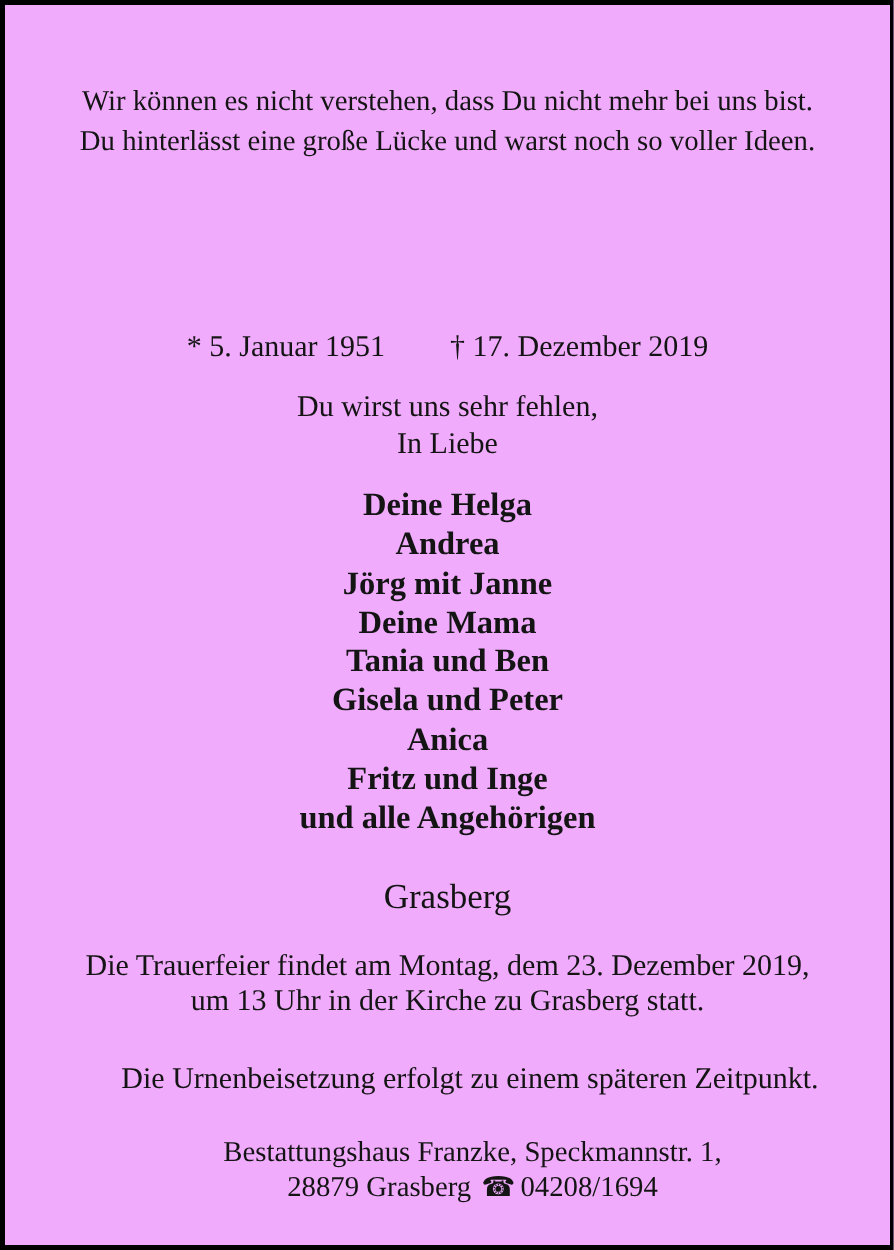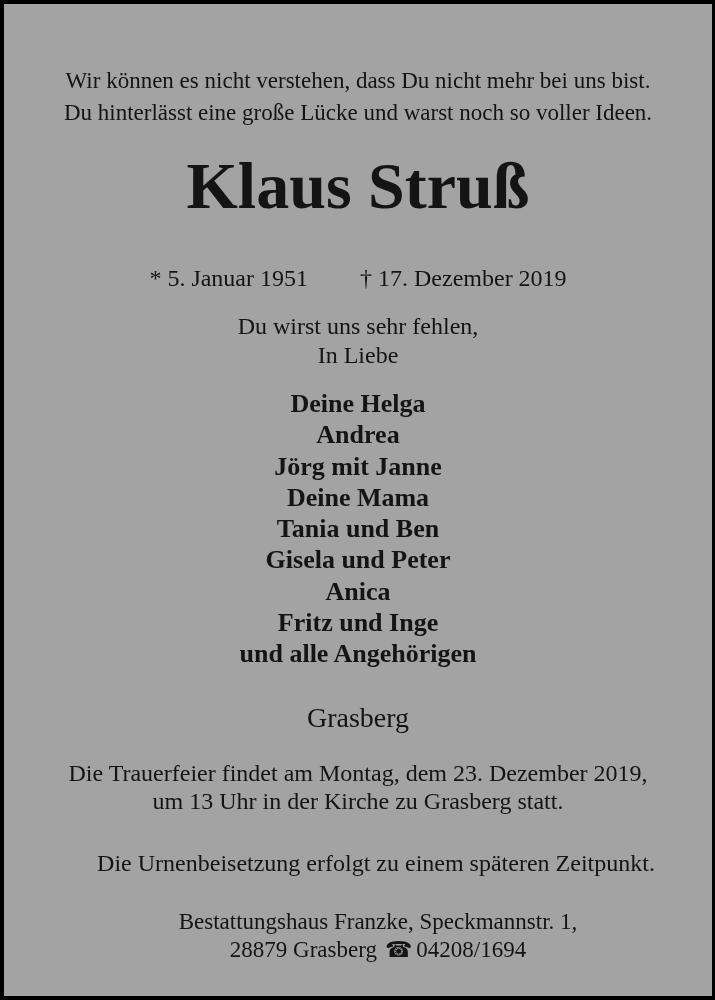--- a/index.html
+++ b/index.html
@@ -5,21 +5,21 @@
   html, body {
     margin: 0;
     padding: 0;
     background: #ffffff;
   }
   .sheet {
     position: relative;
     width: 715px;
     height: 1000px;
     box-sizing: border-box;
-    background: #a3a3a3;
+    background: #f0abfc;
     border-top: 4px solid #000000;
     border-left: 4px solid #000000;
     border-right: 3px solid #000000;
     border-bottom: 4px solid #000000;
     font-family: "Liberation Serif", "DejaVu Serif", serif;
     color: #141414;
     overflow: hidden;
   }
   .block {
     position: absolute;
@@ -47,21 +47,20 @@
 </head>
 <body>
 
 <div class="sheet">
 
   <div class="block intro">
     <div>Wir können es nicht verstehen, dass Du nicht mehr bei uns bist.</div>
     <div>Du hinterlässt eine große Lücke und warst noch so voller Ideen.</div>
   </div>
 
-  <div class="block title">Klaus Struß</div>
 
   <div class="block dates">
     <span>* 5. Januar 1951</span><span>† 17. Dezember 2019</span>
   </div>
 
   <div class="block farewell">
     <div>Du wirst uns sehr fehlen,</div>
     <div>In Liebe</div>
   </div>
 

